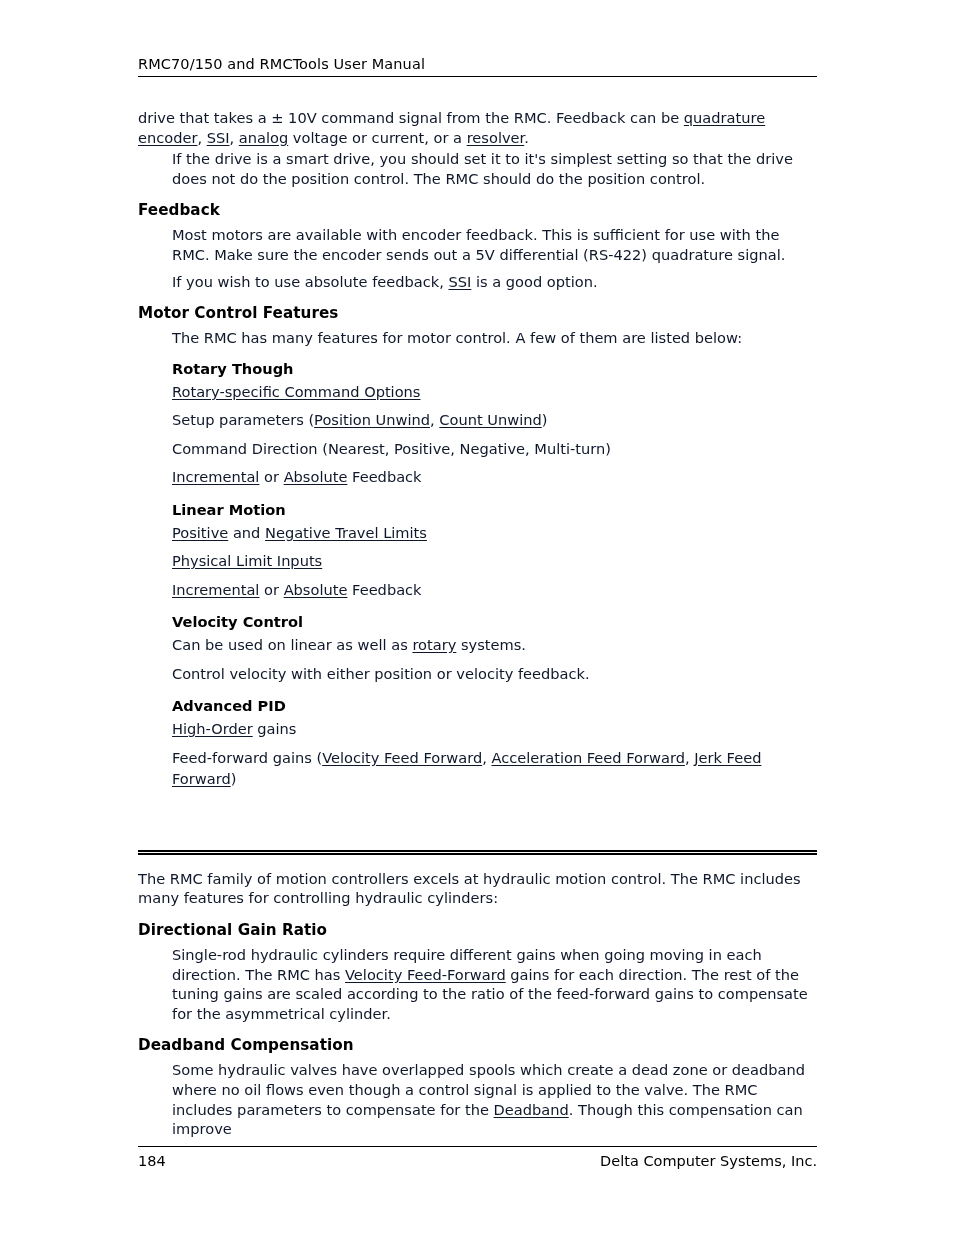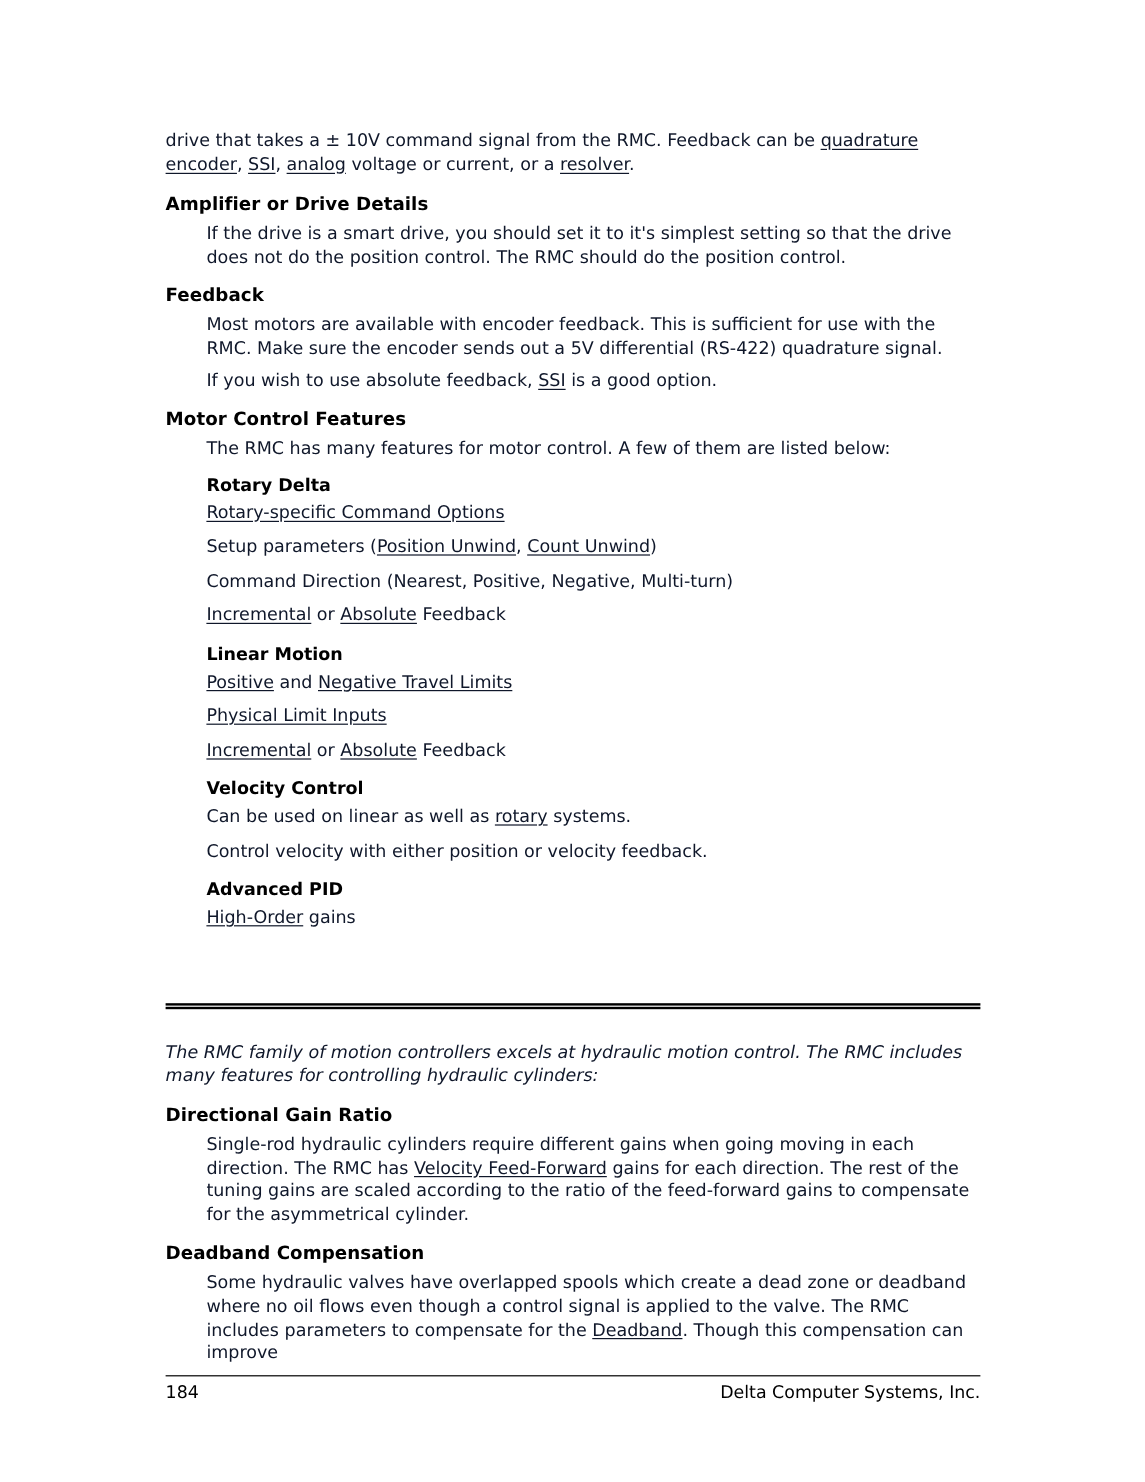--- a/index.html
+++ b/index.html
@@ -117,22 +117,21 @@
     margin-top: 4px;
     width: 679px;
     height: 5px;
     border-top: 2.2px solid #000;
     border-bottom: 2.2px solid #000;
     background: #ffffff;
     box-sizing: border-box;
   }
 
   .after-section {
-    margin-top: 27px;
-    font-style: italic;
+    margin-top: 14px;
   }
 
   
   .page-footer {
     position: absolute;
     left: 138px;
     bottom: 64px;
     width: 679px;
   }
   .page-footer .ftr-rule {
@@ -146,57 +145,61 @@
     align-items: baseline;
     font-size: 14.5px;
     line-height: 19px;
   }
 </style>
 </head>
 <body>
 
 <div class="page">
 
+  <div class="page-header">
+    <div class="hdr-text">RMC70/150 and RMCTools User Manual</div>
+    <div class="hdr-rule"></div>
+  </div>
 
   <div class="content">
 
     <p class="body-para"><span>drive that takes a ± 10V command signal from the RMC. Feedback can be </span><u>quadrature encoder</u><span>,</span> <u>SSI</u><span>, </span><u>analog</u><span> voltage or current, or a </span><u>resolver</u><span>.</span></p>
 
-    <h3 class="h3 first">Amplifier or Drive Details</h3>
     <div class="indent">
       <p>If the drive is a smart drive, you should set it to it's simplest setting so that the drive does not do the position control. The RMC should do the position control.</p>
     </div>
 
     <h3 class="h3">Feedback</h3>
     <div class="indent">
       <p>Most motors are available with encoder feedback. This is sufficient for use with the RMC. Make sure the encoder sends out a 5V differential (RS-422) quadrature signal.</p>
       <p><span>If you wish to use absolute feedback, </span><u>SSI</u><span> is a good option.</span></p>
     </div>
 
     <h3 class="h3">Motor Control Features</h3>
     <div class="indent">
       <p>The RMC has many features for motor control. A few of them are listed below:</p>
 
-      <h4 class="h4 tight">Rotary Delta</h4>
+      <h4 class="h4 tight">Rotary Though</h4>
       <p class="feature-line"><u>Rotary-specific Command Options</u></p>
       <p class="feature-line"><span>Setup parameters (</span><u>Position Unwind</u><span>, </span><u>Count Unwind</u><span>)</span></p>
       <p class="feature-line">Command Direction (Nearest, Positive, Negative, Multi-turn)</p>
       <p class="feature-line"><u>Incremental</u><span> or </span><u>Absolute</u><span> Feedback</span></p>
 
       <h4 class="h4">Linear Motion</h4>
       <p class="feature-line"><u>Positive</u><span> and </span><u>Negative Travel Limits</u></p>
       <p class="feature-line"><u>Physical Limit Inputs</u></p>
       <p class="feature-line"><u>Incremental</u><span> or </span><u>Absolute</u><span> Feedback</span></p>
 
       <h4 class="h4">Velocity Control</h4>
       <p class="feature-line"><span>Can be used on linear as well as </span><u>rotary</u><span> systems.</span></p>
       <p class="feature-line">Control velocity with either position or velocity feedback.</p>
 
       <h4 class="h4">Advanced PID</h4>
       <p class="feature-line"><u>High-Order</u><span> gains</span></p>
+      <p class="feature-line"><span>Feed-forward gains (</span><u>Velocity Feed Forward</u><span>, </span><u>Acceleration Feed Forward</u><span>, </span><u>Jerk Feed Forward</u><span>)</span></p>
     </div>
 
     <div class="section-head-wrap">
       <div class="h2-rule"></div>
     </div>
 
     <div class="after-section">
       <p class="body-para">The RMC family of motion controllers excels at hydraulic motion control. The RMC includes many features for controlling hydraulic cylinders:</p>
     </div>
 

